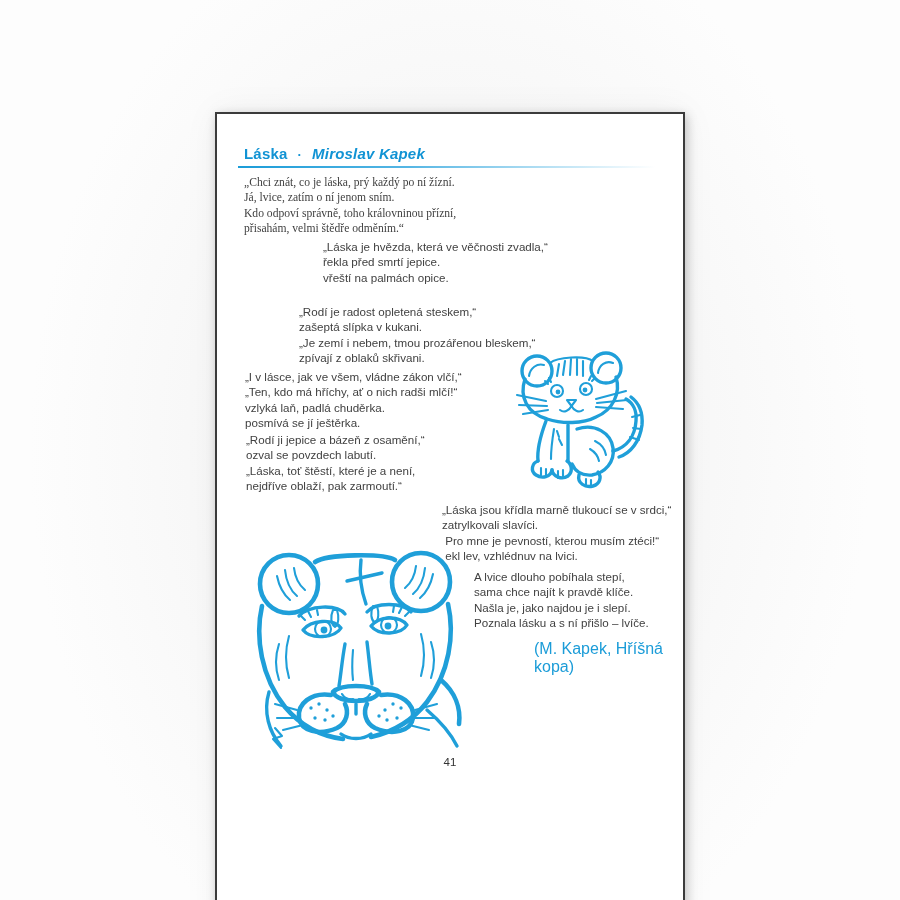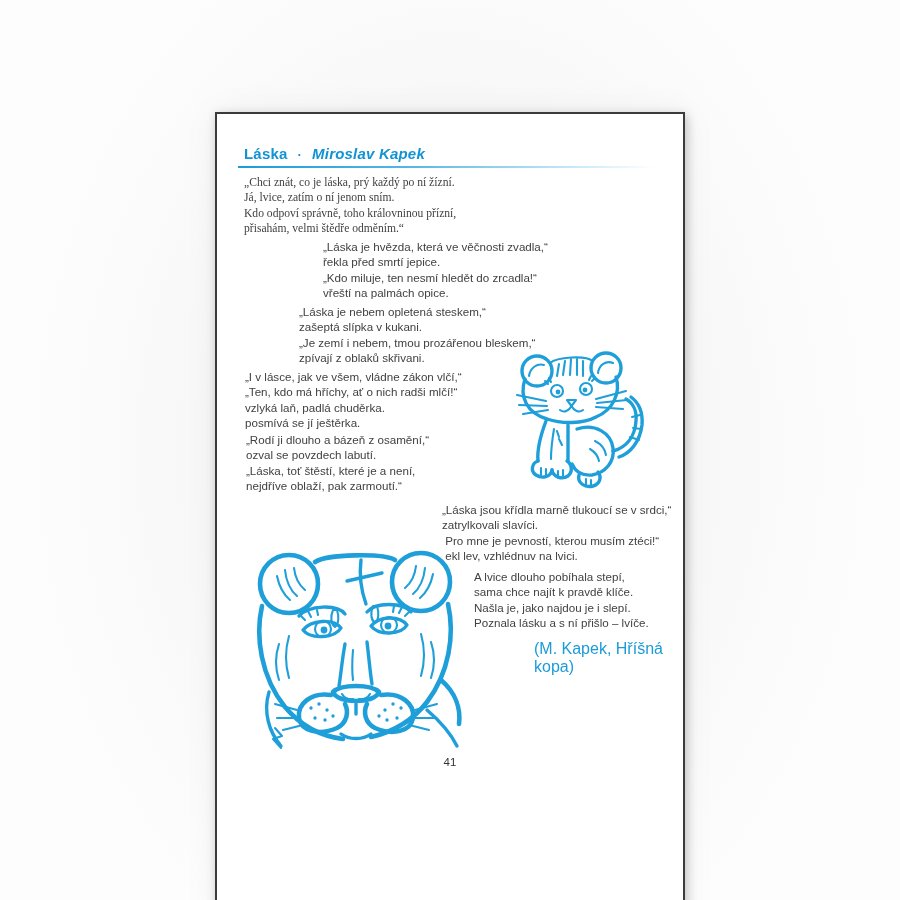--- a/index.html
+++ b/index.html
@@ -86,40 +86,39 @@
     <div class="stanza stanza-1">
       <span class="line">„Chci znát, co je láska, prý každý po ní žízní.</span>
       <span class="line">Já, lvice, zatím o ní jenom sním.</span>
       <span class="line">Kdo odpoví správně, toho královninou přízní,</span>
       <span class="line">přisahám, velmi štědře odměním.“</span>
     </div>
 
     <div class="stanza stanza-2">
       <span class="line">„Láska je hvězda, která ve věčnosti zvadla,“</span>
       <span class="line">řekla před smrtí jepice.</span>
-      <span class="line">„Kdo miluje, ten nesmí hledět do zrcadla!“</span>
       <span class="line">vřeští na palmách opice.</span>
     </div>
 
     <div class="stanza stanza-3">
-      <span class="line">„Láska je nebem opletená steskem,“</span>
+      <span class="line">„Rodí je radost opletená steskem,“</span>
       <span class="line">zašeptá slípka v kukani.</span>
       <span class="line">„Je zemí i nebem, tmou prozářenou bleskem,“</span>
       <span class="line">zpívají z oblaků skřivani.</span>
     </div>
 
     <div class="stanza stanza-4">
       <span class="line">„I v lásce, jak ve všem, vládne zákon vlčí,“</span>
       <span class="line">„Ten, kdo má hříchy, ať o nich radši mlčí!“</span>
       <span class="line">vzlyká laň, padlá chuděrka.</span>
       <span class="line">posmívá se jí ještěrka.</span>
     </div>
 
     <div class="stanza stanza-5">
-      <span class="line">„Rodí ji dlouho a bázeň z osamění,“</span>
+      <span class="line">„Rodí ji jepice a bázeň z osamění,“</span>
       <span class="line">ozval se povzdech labutí.</span>
       <span class="line">„Láska, toť štěstí, které je a není,</span>
       <span class="line">nejdříve oblaží, pak zarmoutí.“</span>
     </div>
 
     <div class="stanza stanza-6">
       <span class="line">„Láska jsou křídla marně tlukoucí se v srdci,“</span>
       <span class="line">zatrylkovali slavíci.</span>
       <span class="line"> Pro mne je pevností, kterou musím ztéci!“</span>
       <span class="line"> ekl lev, vzhlédnuv na lvici.</span>

